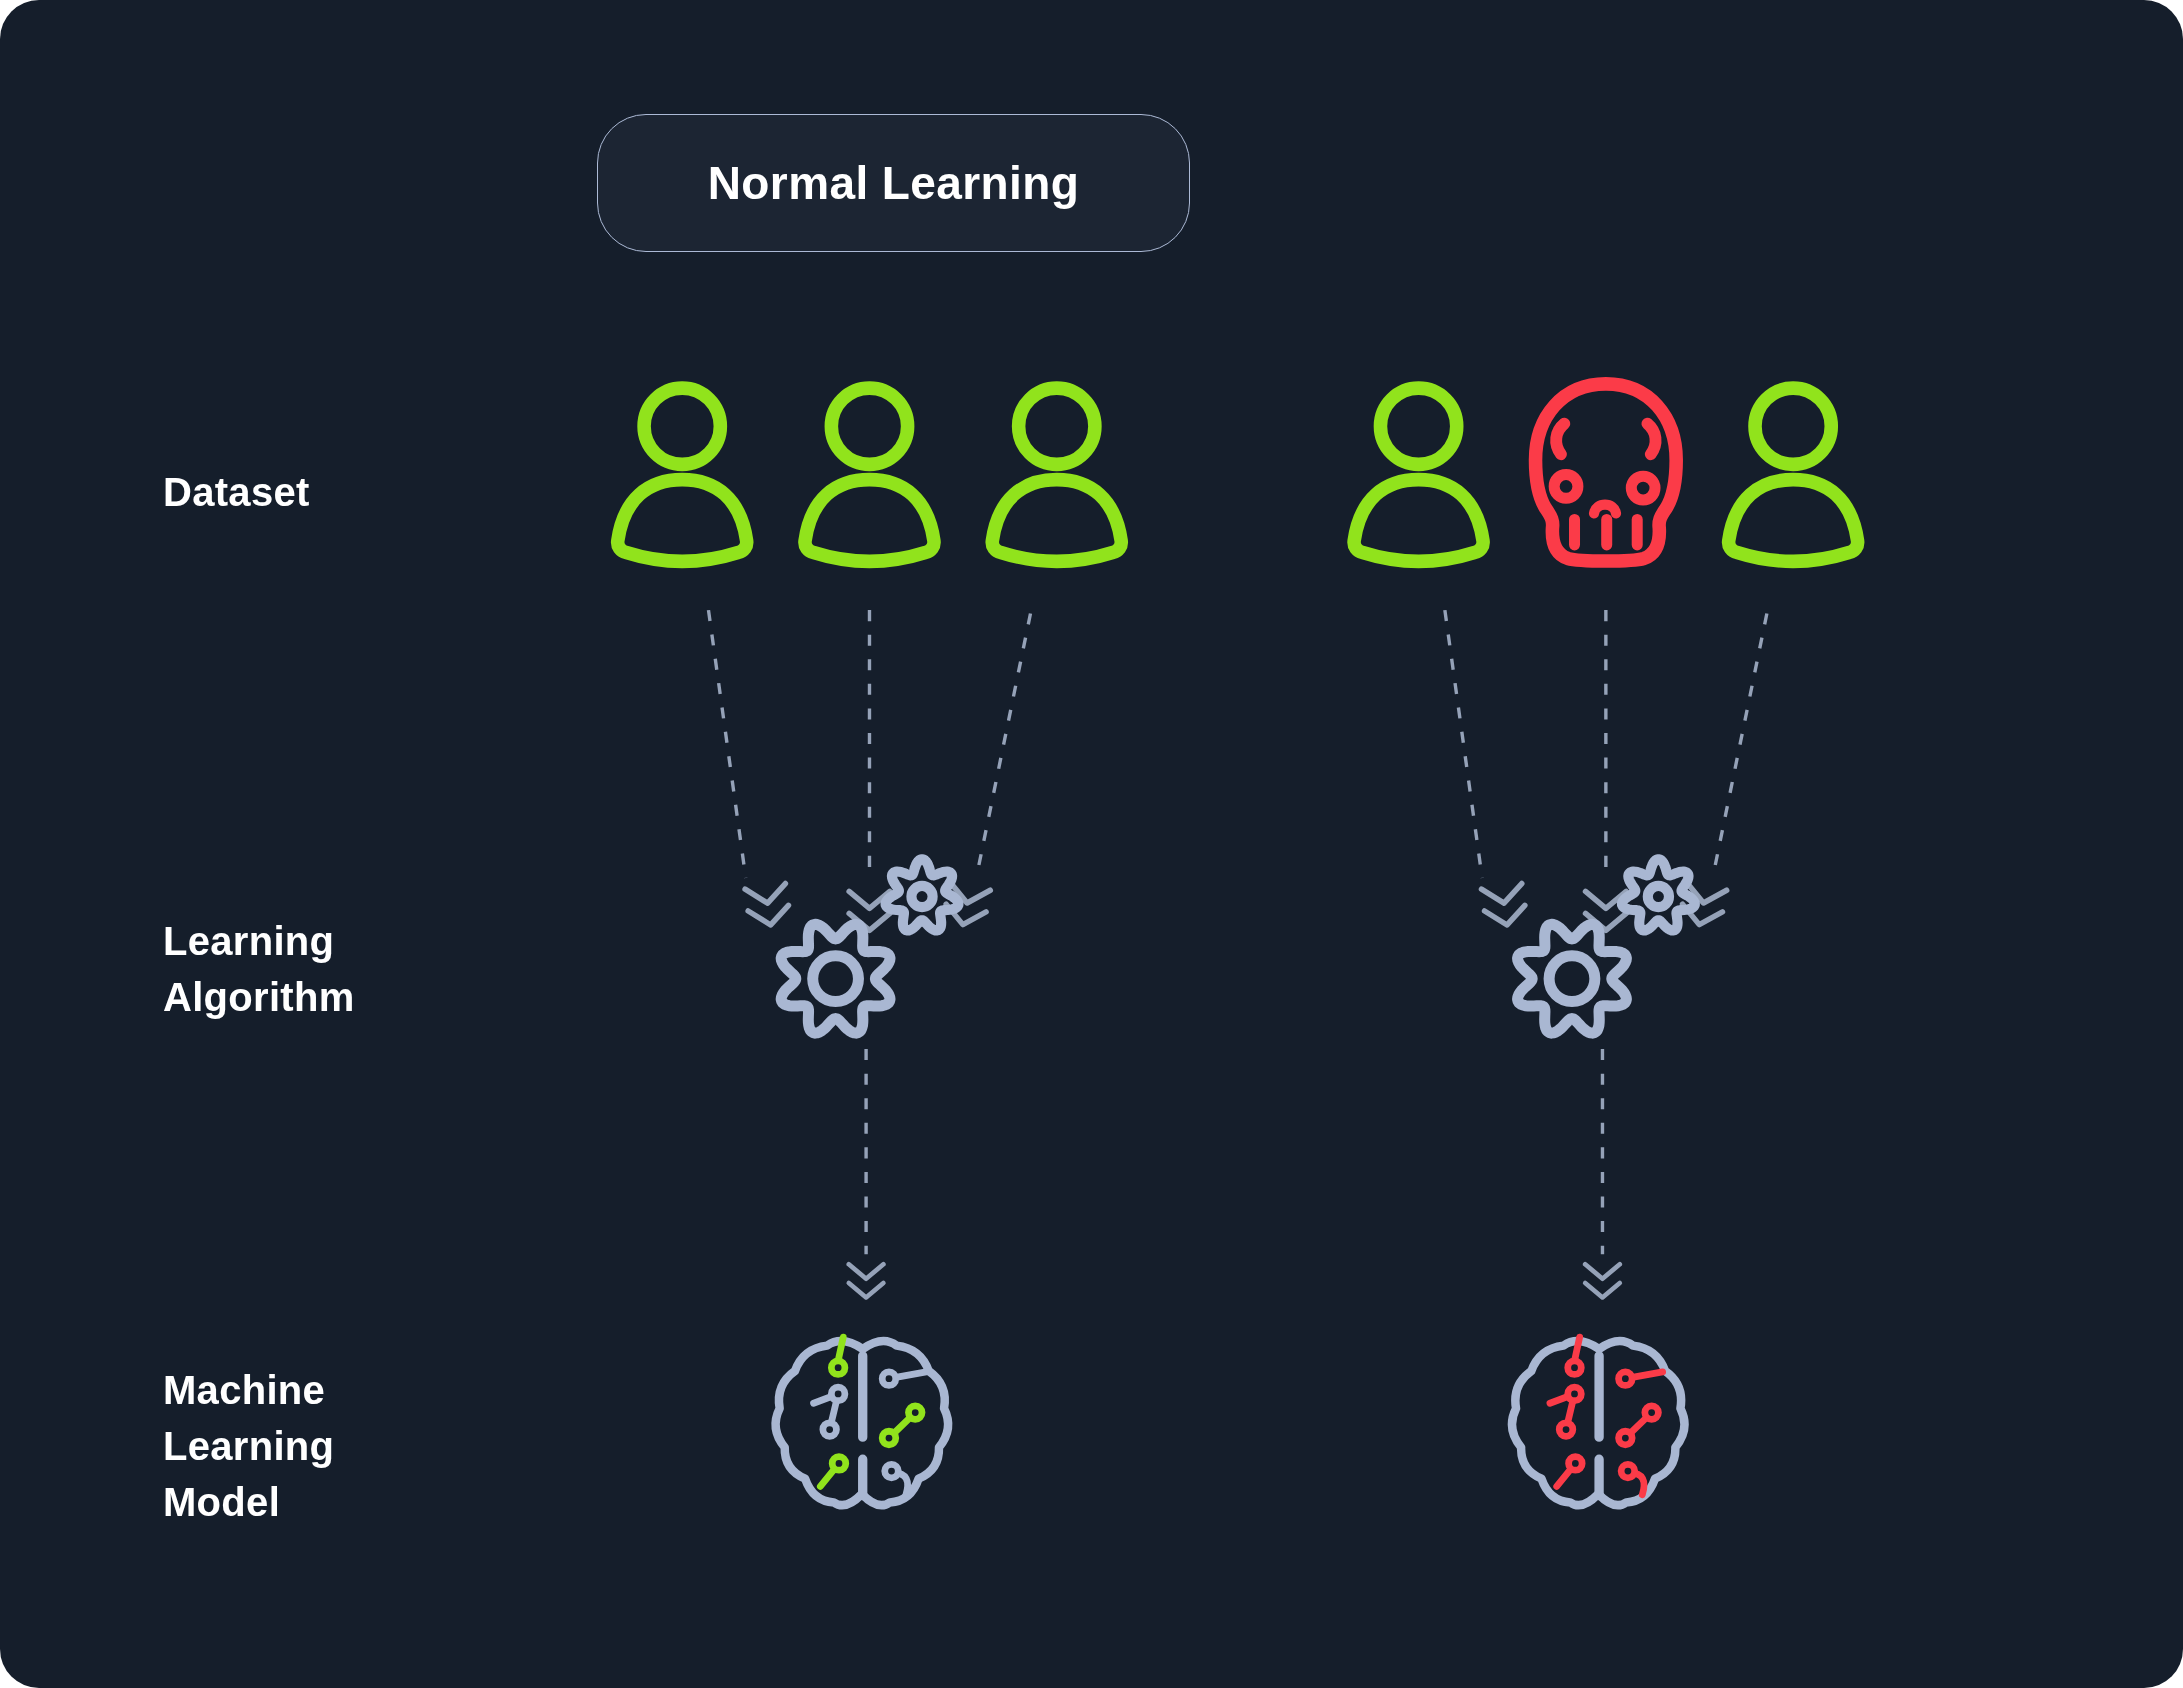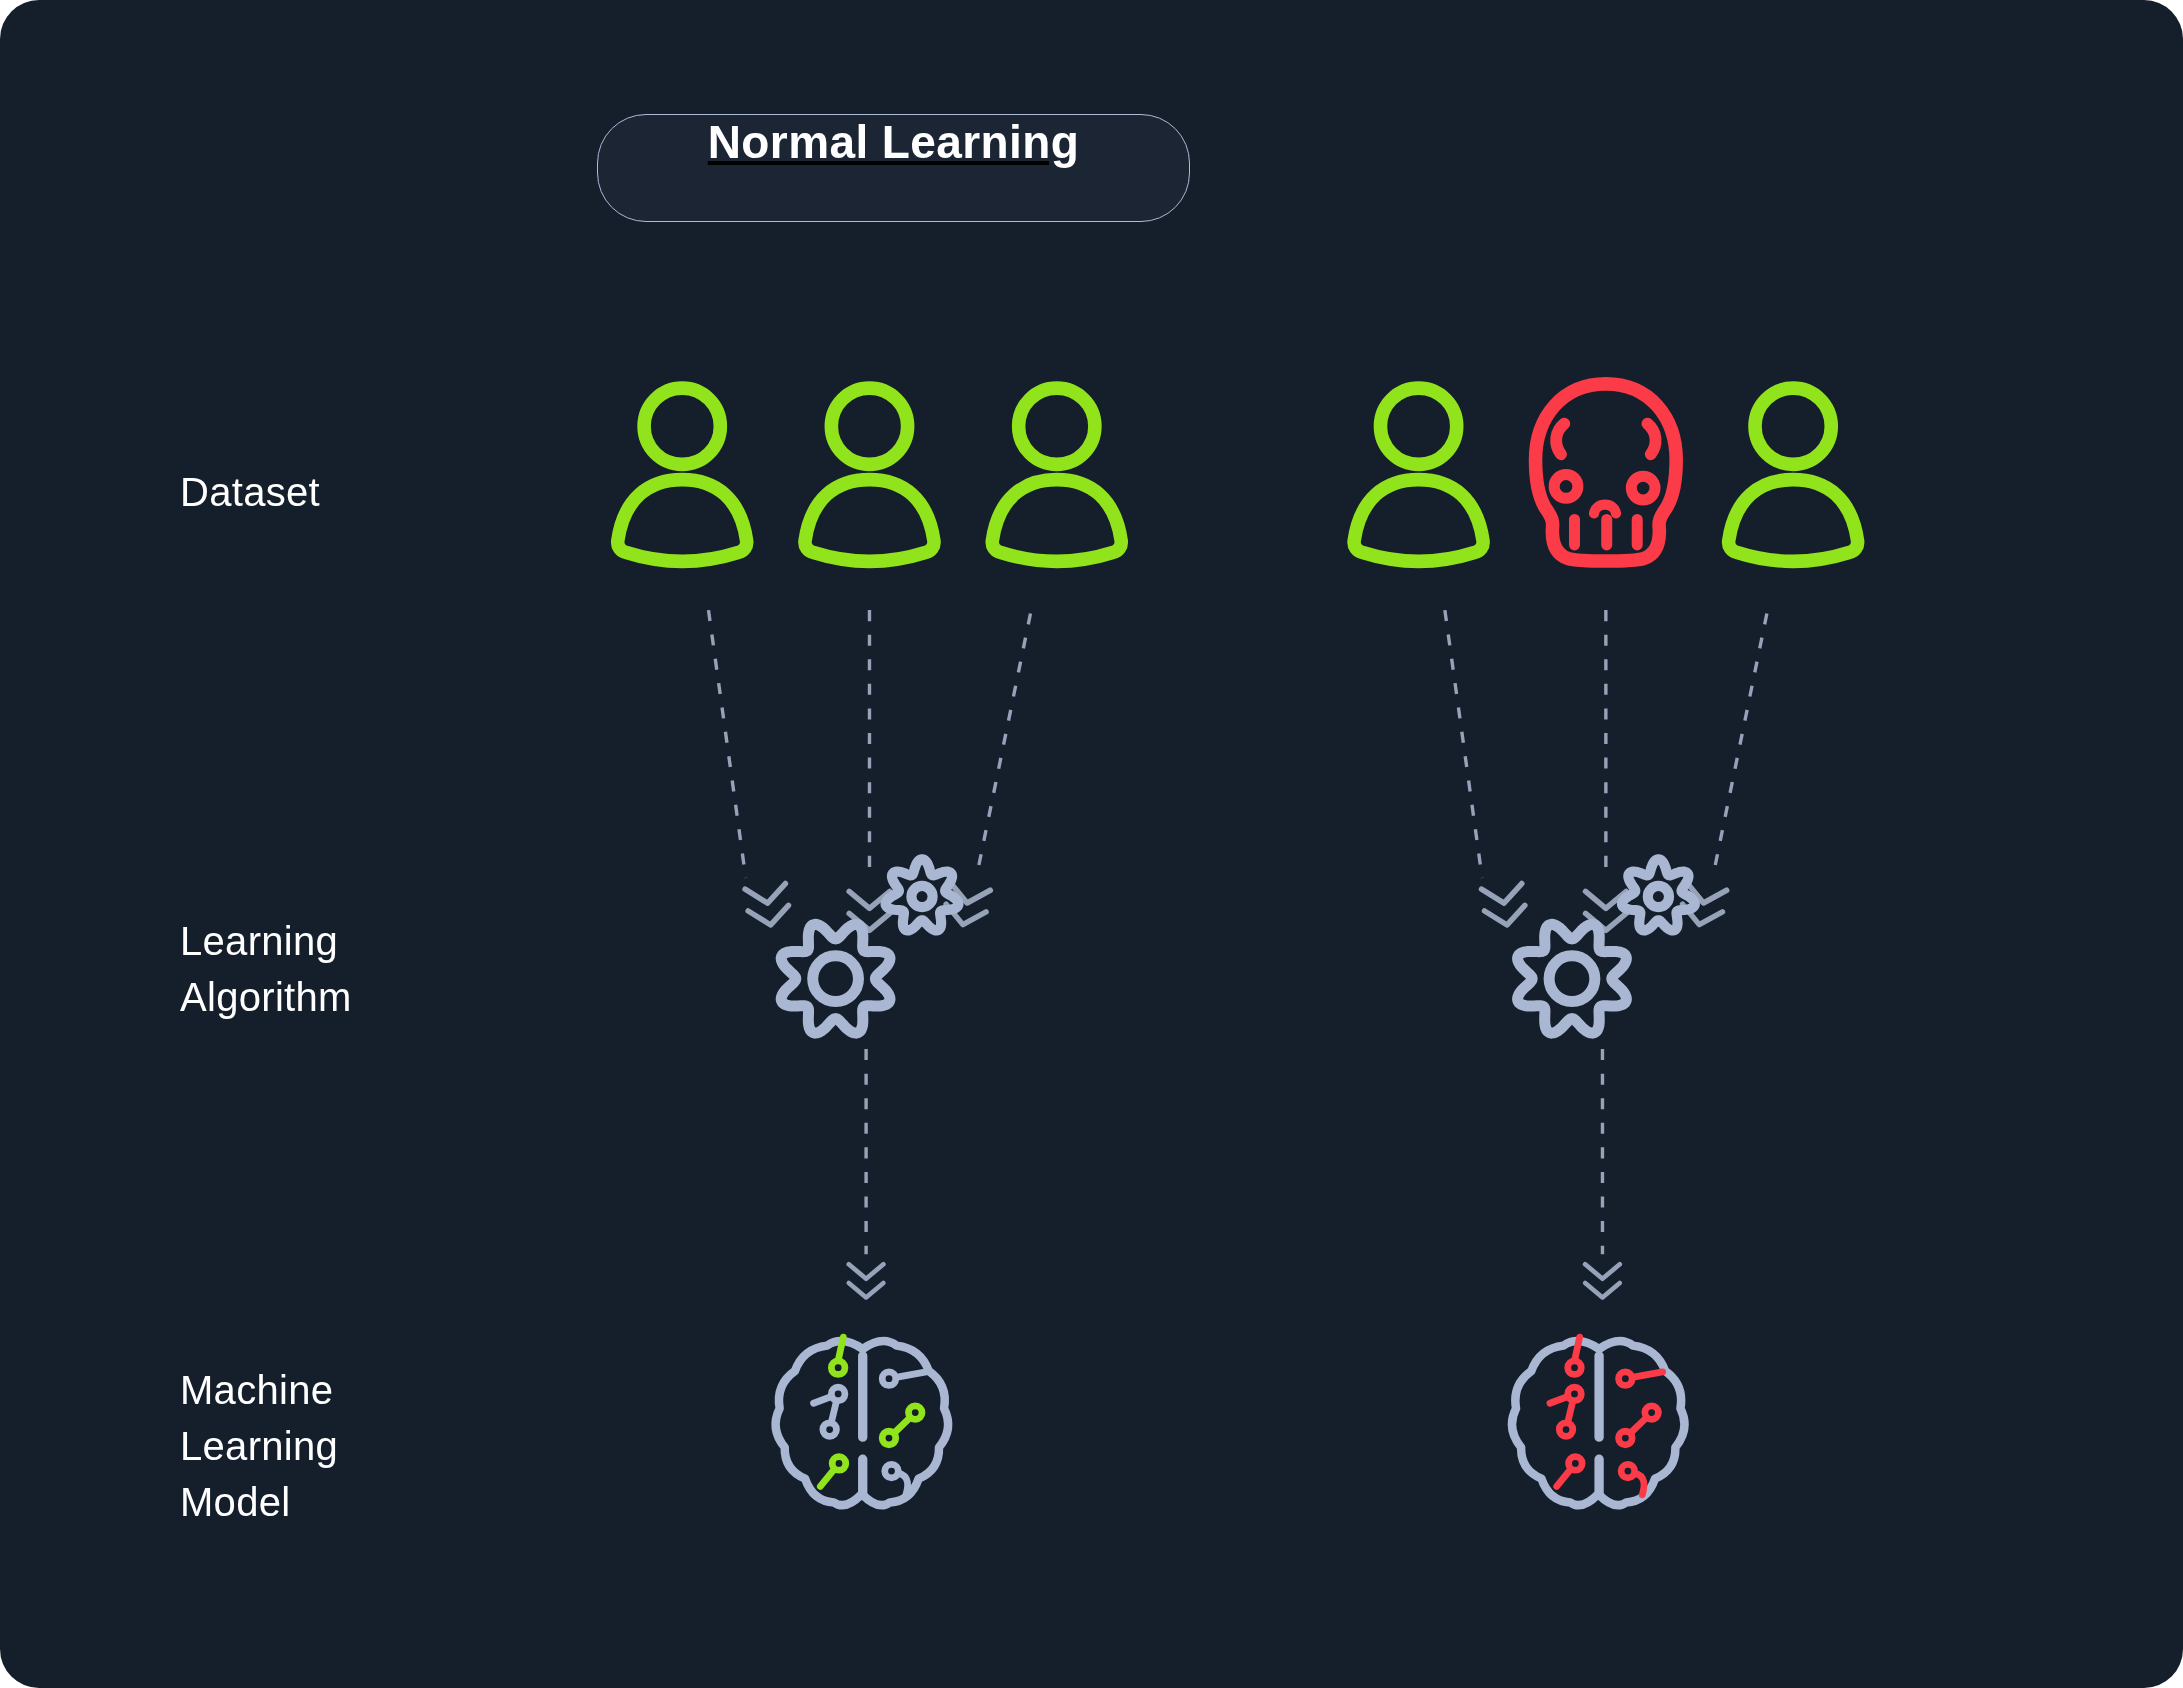--- a/index.html
+++ b/index.html
@@ -3,32 +3,32 @@
 <meta charset="utf-8">
 <style>
   html,body{margin:0;padding:0;background:#ffffff;}
   body{width:2183px;height:1688px;position:relative;font-family:"Liberation Sans", sans-serif;}
   .canvas{
     position:absolute;left:0;top:0;width:2183px;height:1688px;
     background:var(--bg,#151E2B);
     border-radius:39px;overflow:hidden;
   }
   .pill{
-    position:absolute;width:593px;height:108px;box-sizing:border-box;
+    position:absolute;width:593px;height:138px;box-sizing:border-box;
     background:var(--surface,#1C2533);
     border:1.7px solid var(--outline,#ACBAD6);
     border-radius:49px;
-    display:flex;align-items:flex-start;justify-content:center;text-decoration:underline;
+    display:flex;align-items:center;justify-content:center;
   }
   .pill span{
     color:var(--text,#FFFFFF);font-size:46px;font-weight:700;letter-spacing:0.4px;
   }
   .row-label{
-    position:absolute;left:180px;
-    color:var(--text,#FFFFFF);font-size:40px;font-weight:400;
+    position:absolute;left:163px;
+    color:var(--text,#FFFFFF);font-size:40px;font-weight:700;
     line-height:56px;white-space:pre-line;letter-spacing:0.3px;
   }
   svg{display:block;}
 </style>
 </head>
 <body>
 
 <div class="canvas">
 
   <svg id="artwork" width="2183" height="1688" viewBox="0 0 2576 1992">

